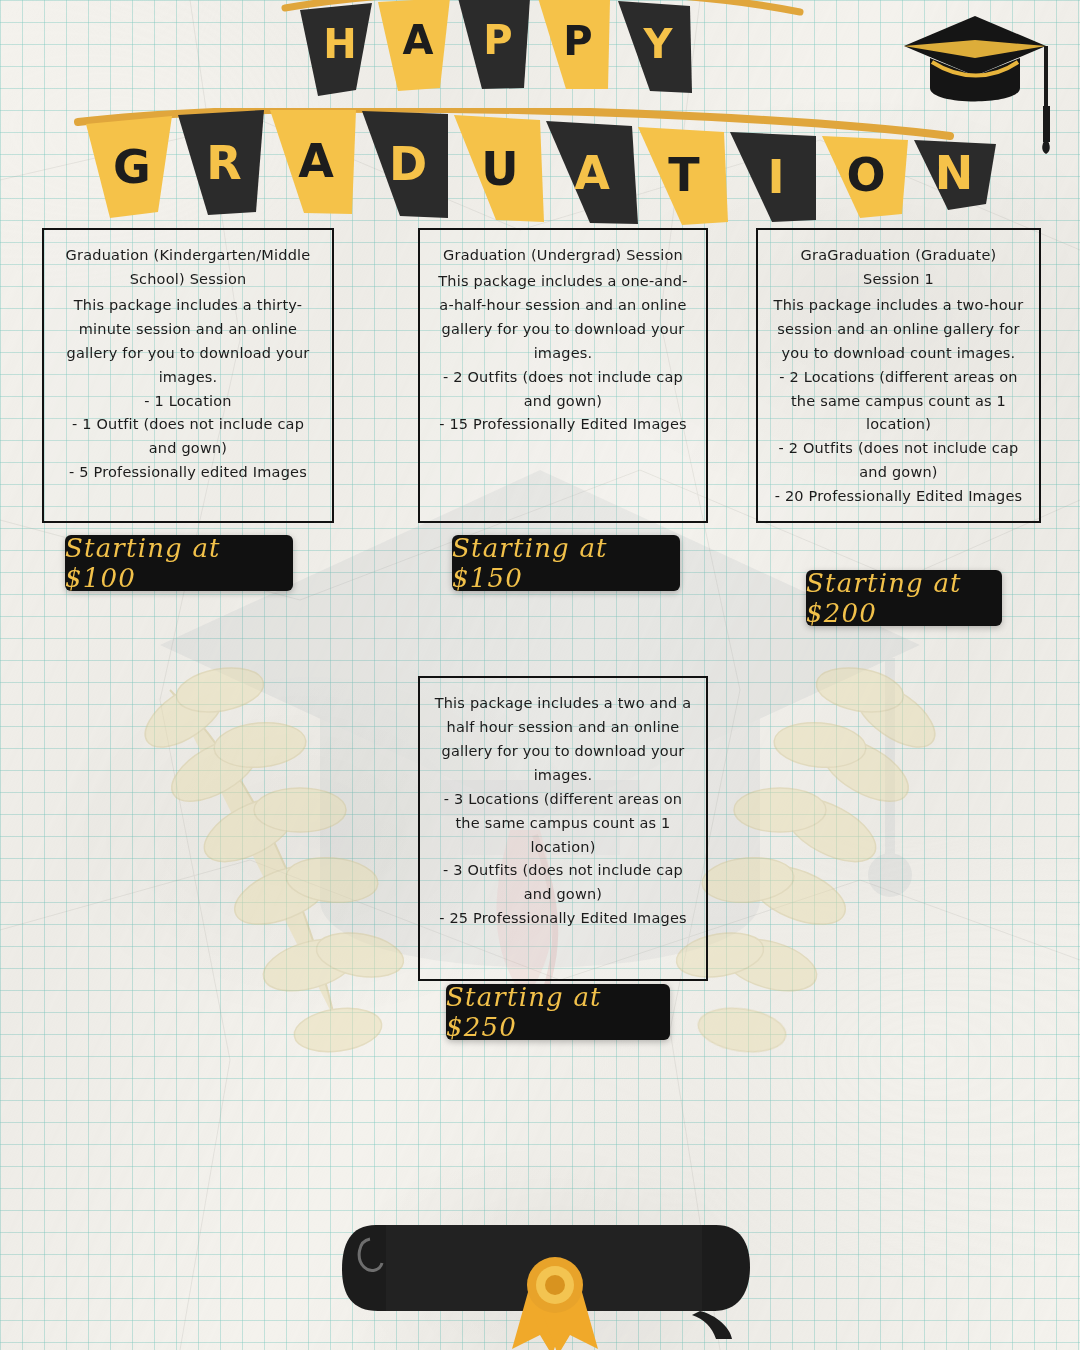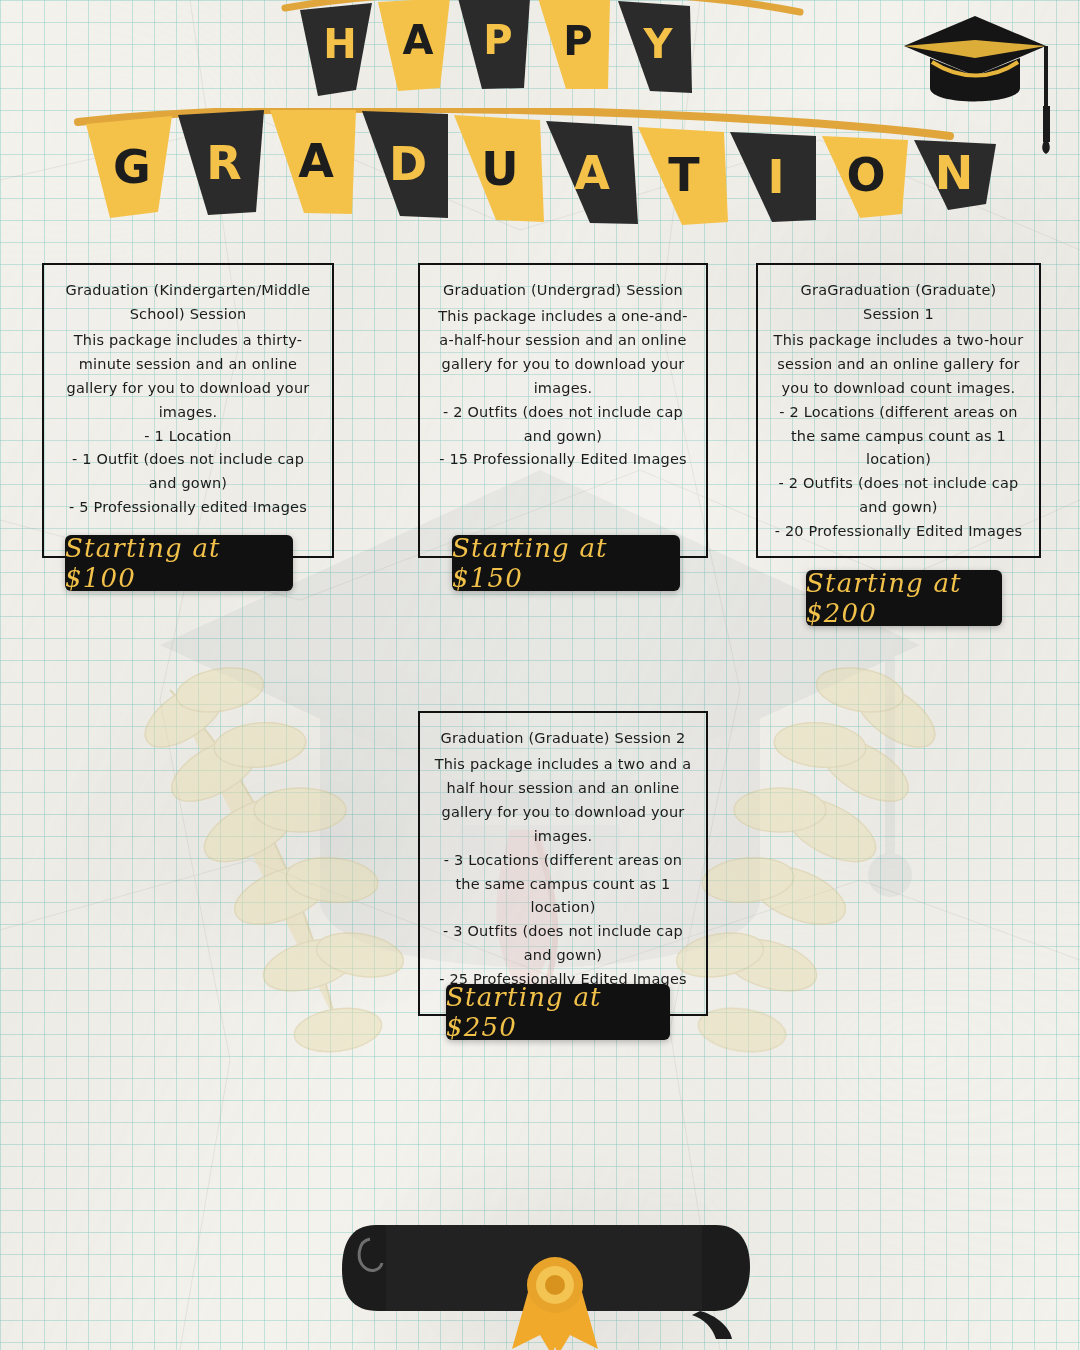--- a/index.html
+++ b/index.html
@@ -89,21 +89,20 @@
     line-height: 1;
   }
 
   
   .card {
     position: absolute;
     border: 2px solid #111;
     background: rgba(255,255,255,0.06);
     box-sizing: border-box;
     padding: 14px 12px;
-    margin-top: 35px;
   }
   .card p {
     margin: 0;
     text-align: center;
     color: #1b1b1b;
     font-family: "DejaVu Sans", sans-serif;
     font-size: 14.5px;
     line-height: 1.65;
     letter-spacing: 0.2px;
   }
@@ -289,21 +288,20 @@
   <div class="card" style="left:756px; top:228px; width:285px; height:295px;">
     <p class="title">GraGraduation (Graduate) Session 1</p>
     <p>This package includes a two-hour session and an online gallery for you to download count images.</p>
     <p>- 2 Locations (different areas on the same campus count as 1 location)</p>
     <p>- 2 Outfits (does not include cap and gown)</p>
     <p>- 20 Professionally Edited Images</p>
   </div>
   <div class="price-tag" style="left:806px; top:535px; width:196px; height:56px;margin-top:35px;">Starting at $200</div>
 
   <div class="card" style="left:418px; top:676px; width:290px; height:305px;">
-    <p class="title">Graduation (Graduate) Session 2</p>
     <p>This package includes a two and a half hour session and an online gallery for you to download your images.</p>
     <p>- 3 Locations (different areas on the same campus count as 1 location)</p>
     <p>- 3 Outfits (does not include cap and gown)</p>
     <p>- 25 Professionally Edited Images</p>
   </div>
   <div class="price-tag" style="left:446px; top:984px; width:224px; height:56px;">Starting at $250</div>
 
   <svg id="diploma" viewBox="0 0 430 145">
     <path d="M46 10 C 20 10 12 30 12 54 C 12 80 22 96 48 96 L 60 96 L 60 10 Z" fill="#1c1c1c"></path>
     <path d="M40 24 C 28 26 26 44 34 52 C 40 58 50 56 52 48" stroke="#6e6e6e" stroke-width="3" fill="none"></path>

